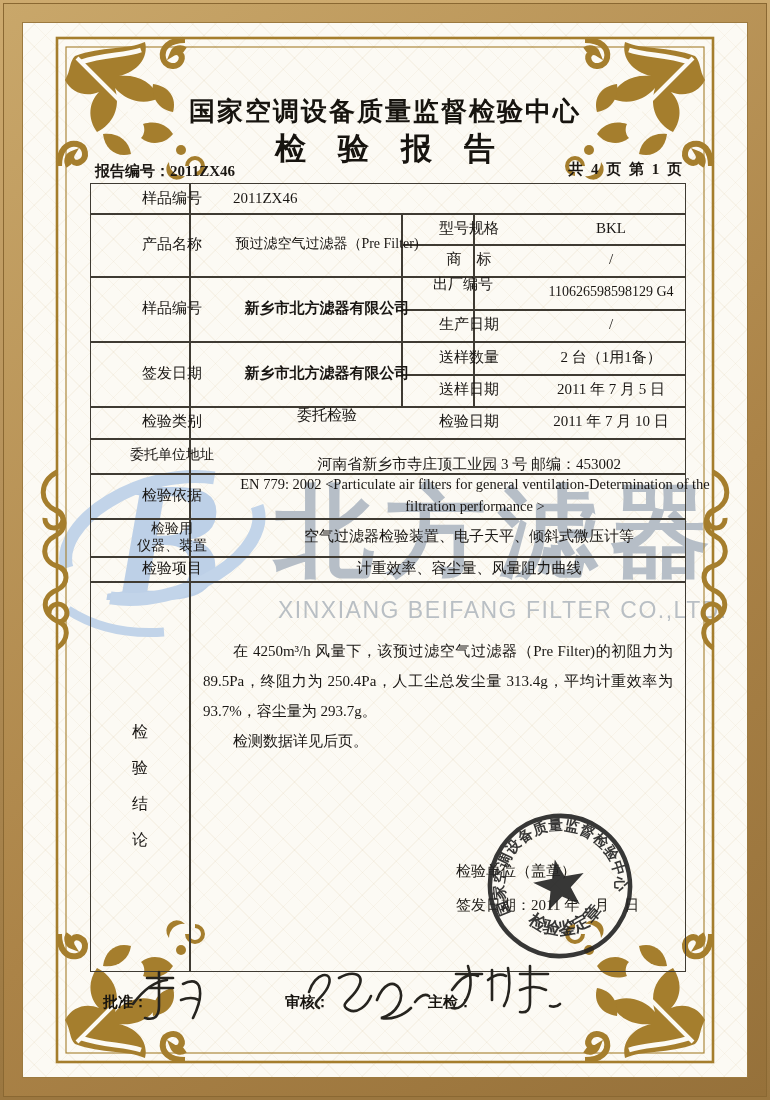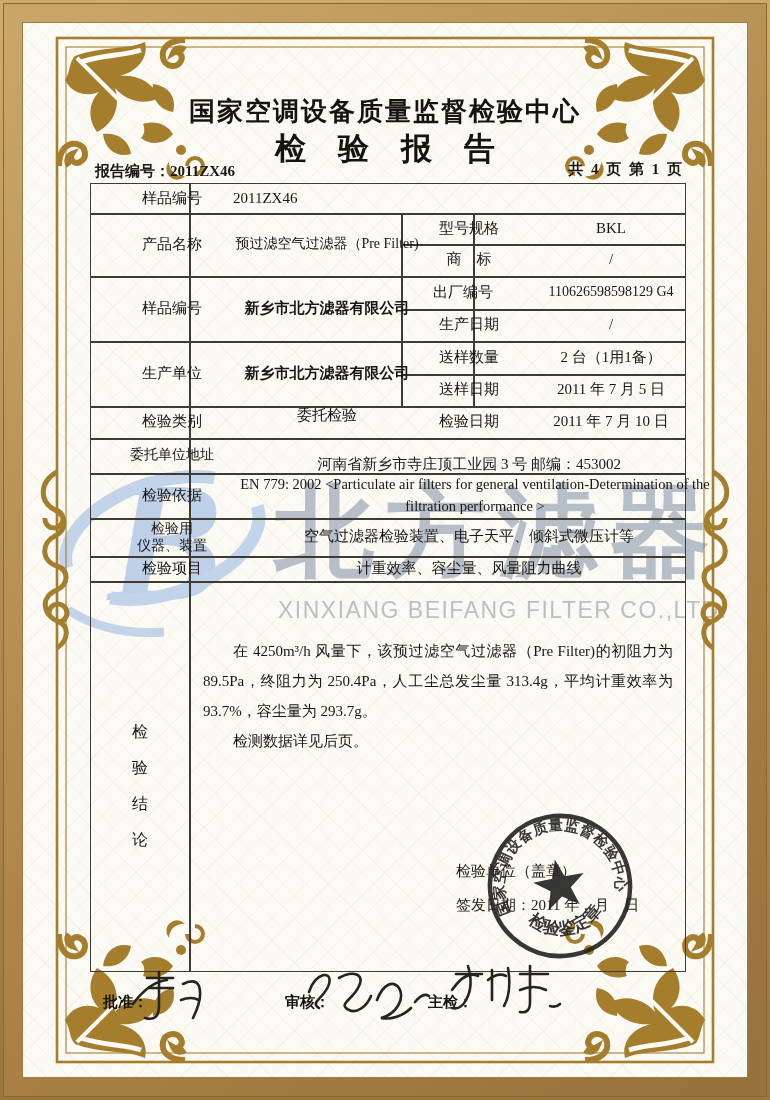--- a/index.html
+++ b/index.html
@@ -129,26 +129,26 @@
 
     <div class="cell" style="left:0;top:29px;width:98px;height:63px">产品名称</div>
     <div class="cell nw" style="left:98px;top:29px;width:212px;height:63px;font-size:14px">预过滤空气过滤器（Pre Filter)</div>
     <div class="cell" style="left:310px;top:29px;width:72px;height:31px">型号规格</div>
     <div class="cell" style="left:382px;top:29px;width:212px;height:31px">BKL</div>
     <div class="cell" style="left:310px;top:60px;width:72px;height:32px">商　标</div>
     <div class="cell" style="left:382px;top:60px;width:212px;height:32px">/</div>
 
     <div class="cell" style="left:0;top:92px;width:98px;height:65px">样品编号</div>
     <div class="cell nw" style="left:98px;top:92px;width:212px;height:65px;font-weight:bold">新乡市北方滤器有限公司</div>
-    <div class="cell" style="left:310px;top:92px;width:60px;height:33px">出厂编号</div>
+    <div class="cell" style="left:310px;top:84px;width:60px;height:33px">出厂编号</div>
     <div class="cell nw" style="left:382px;top:92px;width:212px;height:33px;font-size:14px">110626598598129 G4</div>
     <div class="cell" style="left:310px;top:125px;width:72px;height:32px">生产日期</div>
     <div class="cell" style="left:382px;top:125px;width:212px;height:32px">/</div>
 
-    <div class="cell" style="left:0;top:157px;width:98px;height:65px">生产单位</div>
+    <div class="cell" style="left:0;top:157px;width:98px;height:65px">签发日期</div>
     <div class="cell nw" style="left:98px;top:157px;width:212px;height:65px;font-weight:bold">新乡市北方滤器有限公司</div>
     <div class="cell" style="left:310px;top:157px;width:72px;height:33px">送样数量</div>
     <div class="cell nw" style="left:382px;top:157px;width:212px;height:33px">2 台（1用1备）</div>
     <div class="cell" style="left:310px;top:190px;width:72px;height:32px">送样日期</div>
     <div class="cell nw" style="left:382px;top:190px;width:212px;height:32px">2011 年 7 月 5 日</div>
 
     <div class="cell" style="left:0;top:222px;width:98px;height:32px">检验类别</div>
     <div class="cell" style="left:98px;top:222px;width:212px;height:20px">委托检验</div>
     <div class="cell" style="left:310px;top:222px;width:72px;height:32px">检验日期</div>
     <div class="cell nw" style="left:382px;top:222px;width:212px;height:32px">2011 年 7 月 10 日</div>

